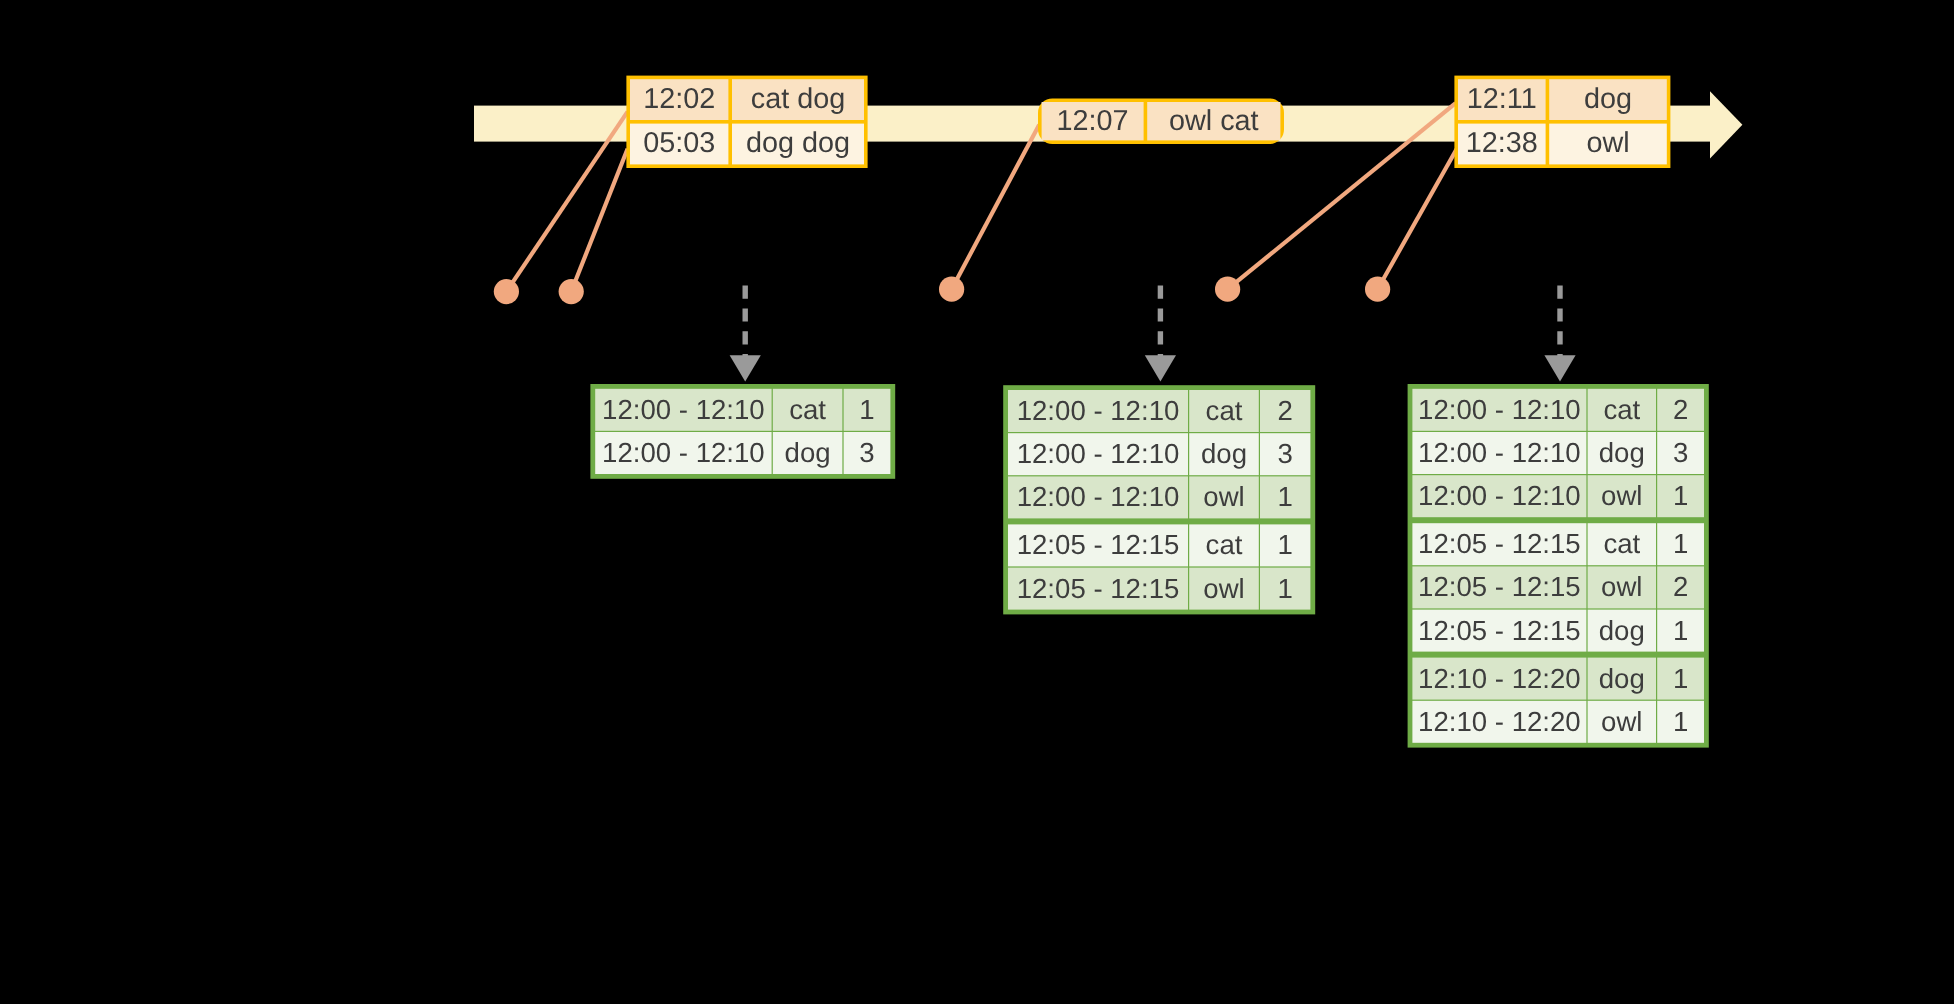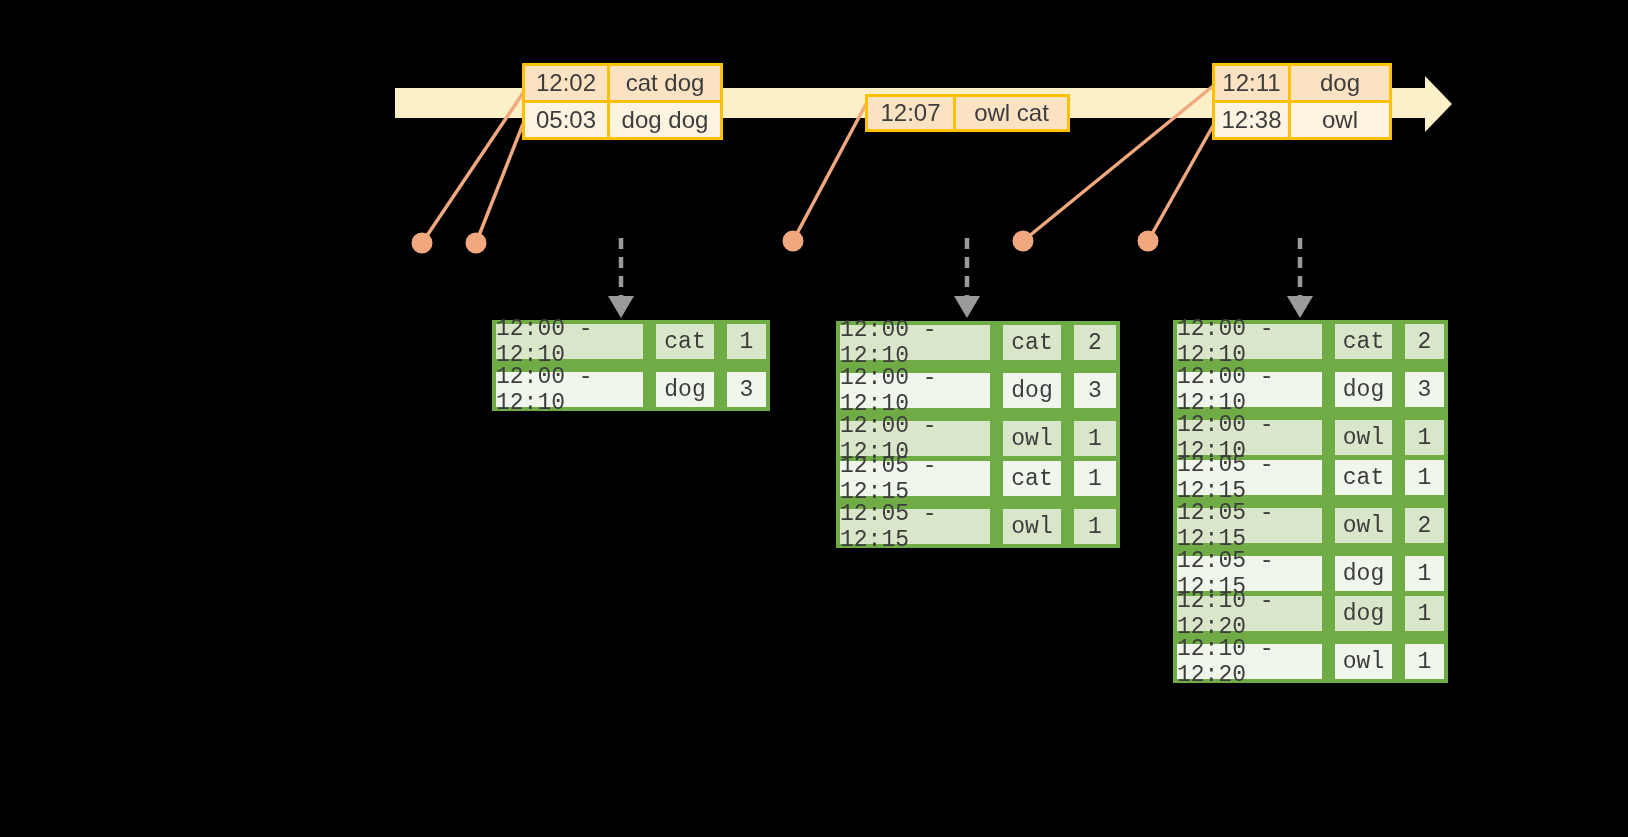--- a/index.html
+++ b/index.html
@@ -7,27 +7,27 @@
           font-family:"Liberation Sans",sans-serif;color:#3d3d3d;}
   svg.layer{position:absolute;left:0;top:0;z-index:1;}
 
   
   .etable{position:absolute;z-index:2;background:#FFC000;display:grid;gap:3px;padding:3px;
           grid-auto-rows:34px;font-size:24px;}
   .ecell{display:flex;align-items:center;justify-content:center;}
   .peach{background:#FAE2C3;}
   .cream{background:#FDF3E1;}
   #etable1{left:522px;top:63px;grid-template-columns:82px 110px;}
-  #etable2{left:865px;top:94px;grid-template-columns:85px 111px;grid-auto-rows:32px;}
+  #etable2{left:865px;top:82px;grid-template-columns:85px 111px;grid-auto-rows:32px;border-radius:12px;}
   #etable3{left:1212px;top:63px;grid-template-columns:73px 98px;text-align:center;}
 
   
   .rtable{position:absolute;z-index:2;background:#6FAC46;display:flex;flex-direction:column;
           gap:5px;padding:4px;font-size:23px;}
-  .rgroup{display:grid;gap:13px;grid-auto-rows:35px;font-family:Liberation Mono, monospace;}
+  .rgroup{display:grid;gap:1px;grid-auto-rows:35px;}
   .rcell{display:flex;align-items:center;justify-content:center;}
   .dark{background:#D9E6CA;}
   .light{background:#F1F6EC;}
   #rtable1{left:492px;top:320px;}
   #rtable1 .rgroup{grid-template-columns:147px 58px 39px;}
   #rtable2{left:836px;top:321px;}
   #rtable2 .rgroup{grid-template-columns:150px 58px 42px;}
   #rtable3{left:1173px;top:320px;}
   #rtable3 .rgroup{grid-template-columns:145px 57px 39px;}
 </style>

